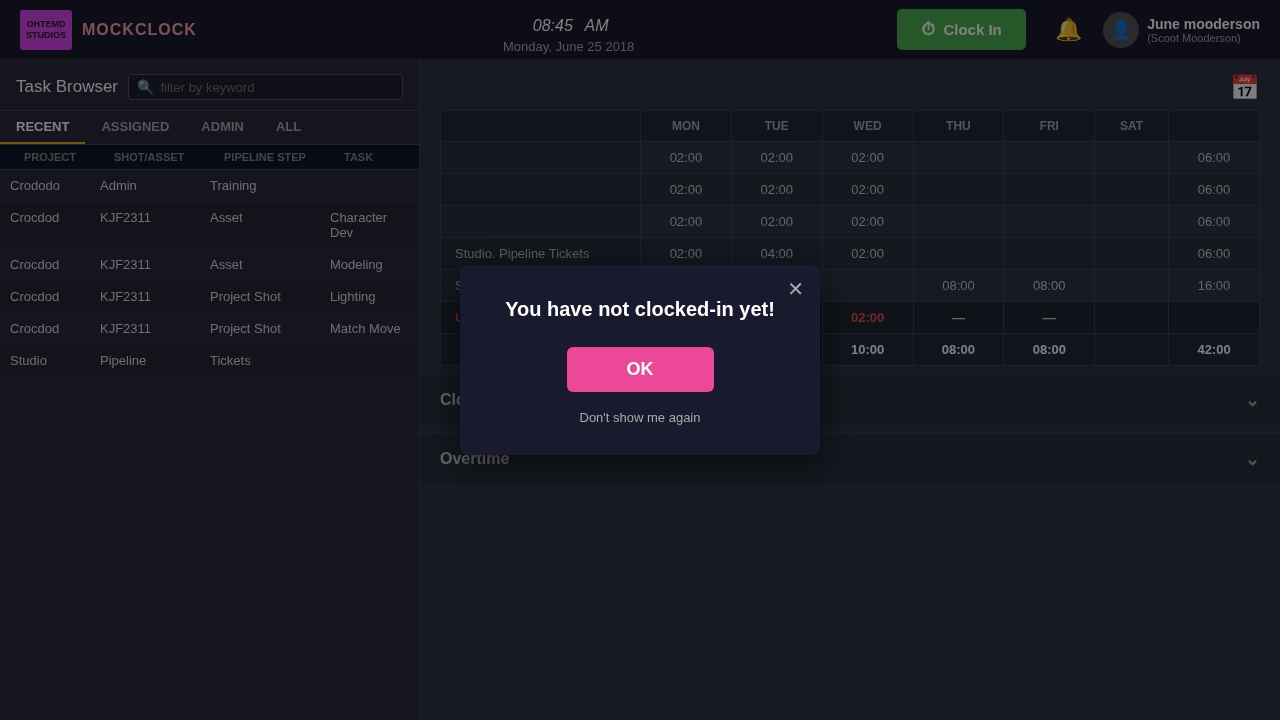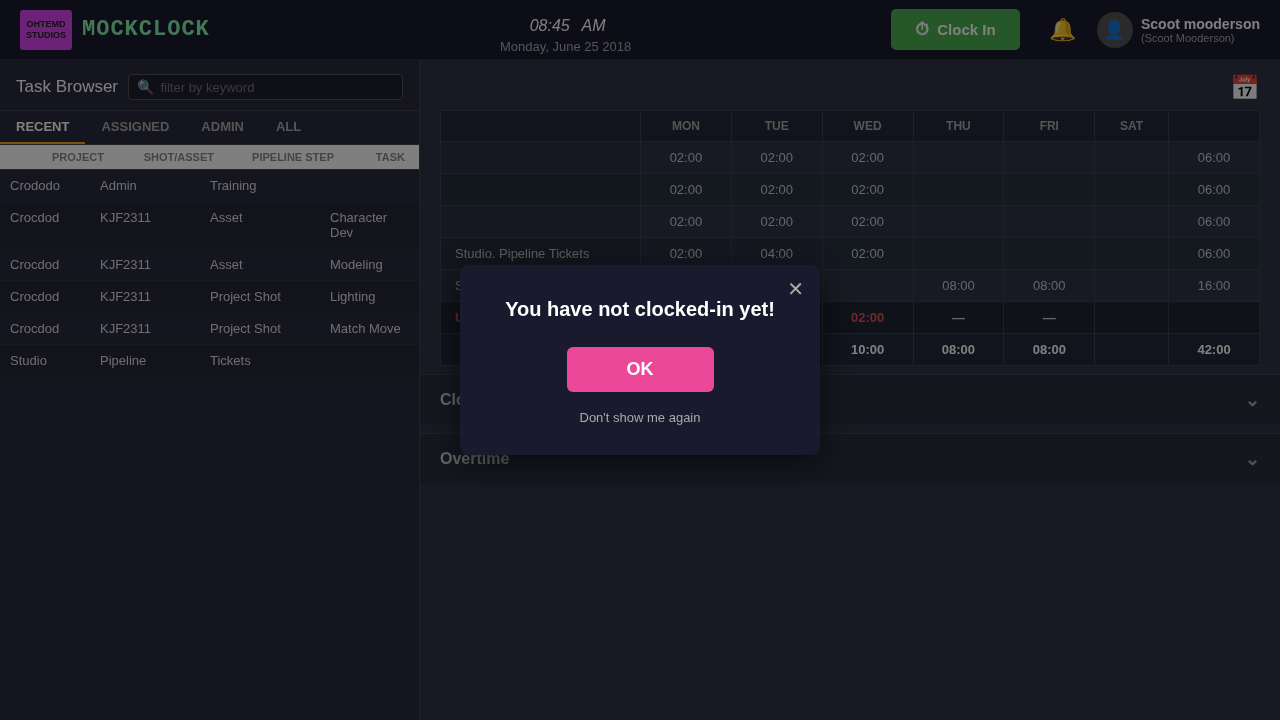--- a/index.html
+++ b/index.html
@@ -37,25 +37,24 @@
       border-radius: 3px;
     }
     .logo-box-inner {
       font-size: 9px;
       color: #222;
       font-weight: bold;
       text-align: center;
       line-height: 1.2;
     }
     .app-name {
-      color: #86efac;
-      font-size: 22px;
+      color: #fca5a5;
+      font-size: 16px;
       font-weight: bold;
       letter-spacing: 1px;
-      font-family: Liberation Mono, monospace;
     }
     .time-area {
       flex: 1;
       text-align: center;
     }
     .time-display {
       font-size: 28px;
       font-weight: bold;
       color: #fff;
       font-style: italic;
@@ -187,24 +186,23 @@
       cursor: pointer;
       border-bottom: 2px solid transparent;
     }
     .tab-item.active {
       color: #fff;
       border-bottom: 2px solid #f5a623;
     }
     .table-header {
       display: grid;
       grid-template-columns: 90px 110px 120px 1fr;
-      padding: 6px 14px;
-      background: #ffffff;
+      padding: 6px 24px;
+      background: #0f172a;
       border-bottom: 1px solid #444;
-      text-align: right;
     }
     .table-header-cell {
       font-size: 11px;
       font-weight: bold;
       color: #888;
       text-transform: uppercase;
     }
     .task-list {
       flex: 1;
       overflow-y: auto;
@@ -394,21 +392,21 @@
   <button class="clock-in-btn">
     <span class="clock-icon-btn">⏱</span>
     <span>Clock In</span>
   </button>
 
   <div class="right-actions">
     <span class="notif-bell">🔔</span>
     <div class="user-area">
       <div class="user-avatar">👤</div>
       <div class="user-name-area">
-        <div class="user-name-main">Scoot mooderson</div>
+        <div class="user-name-main">June mooderson</div>
         <div class="user-name-sub">(Scoot Mooderson)</div>
       </div>
     </div>
   </div>
 </div>
 
 <div class="main-layout">
 
   <div class="sidebar">
     <div class="sidebar-header">

